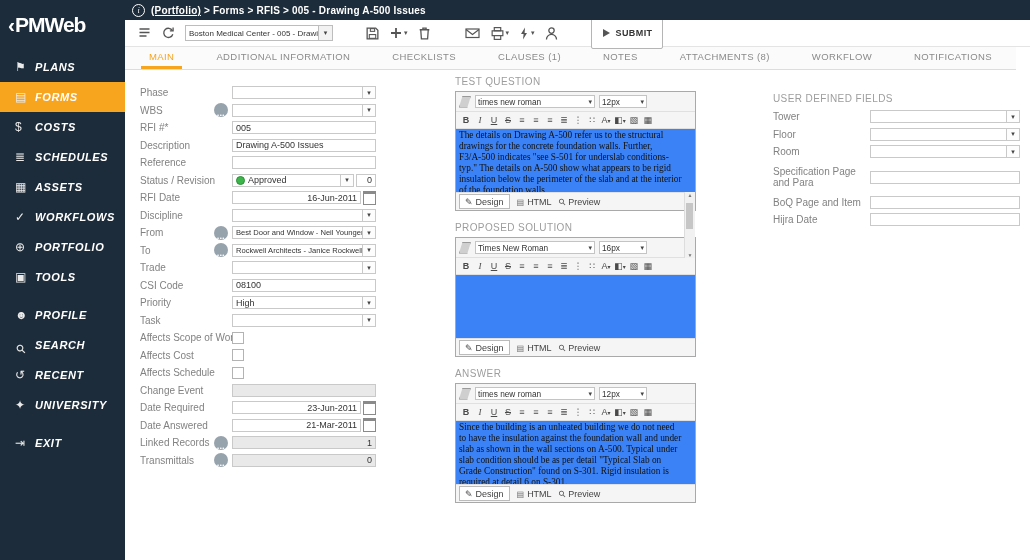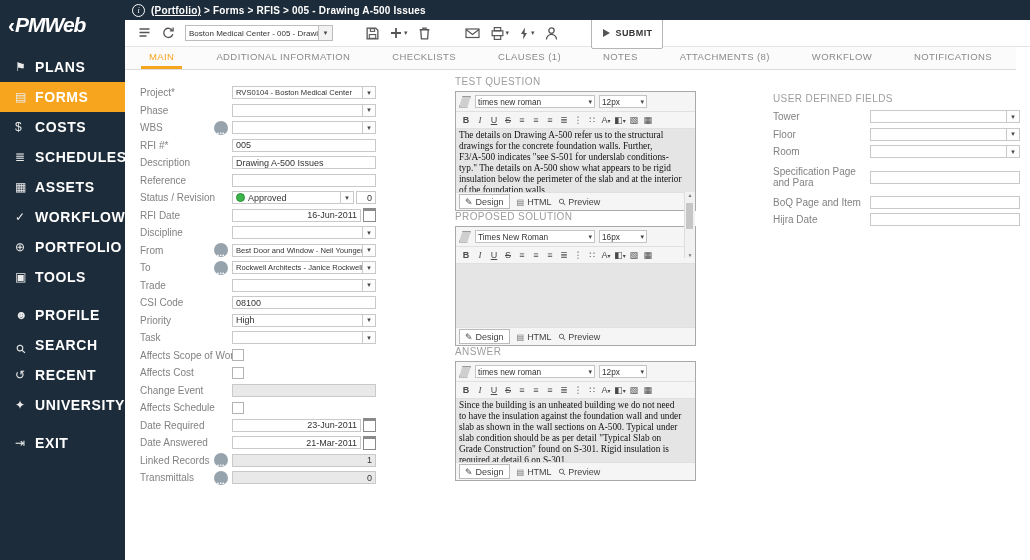--- a/index.html
+++ b/index.html
@@ -10,26 +10,26 @@
   .topbar{position:absolute;left:0;top:0;width:1030px;height:20px;background:#1d2c3a;z-index:2;
           display:flex;align-items:center;padding-left:132px;box-sizing:border-box;color:#fff;}
   .info-ic{width:11px;height:11px;border:1px solid #fff;border-radius:50%;font-size:8px;line-height:11px;
            text-align:center;font-family:"Liberation Serif",serif;font-style:italic;margin-right:6px;flex:0 0 auto;}
   .bc{font-size:10px;font-weight:bold;letter-spacing:.2px;white-space:nowrap;}
   .bc .lnk{text-decoration:underline;cursor:pointer;}
 
   
   .sidebar{position:absolute;left:0;top:0;width:125px;height:560px;background:#1d2c3a;z-index:3;}
   .logo{height:50px;display:flex;align-items:center;padding-left:8px;color:#fff;}
-  .logo .mark{font-size:21px;font-weight:bold;font-style:italic;letter-spacing:-1px;}
+  .logo .mark{font-size:21px;font-weight:bold;letter-spacing:-1px;}
   .logo .mark::before{content:"‹";color:#fff;font-style:normal;margin-right:1px;}
   .snav{list-style:none;margin:2px 0 0 0;padding:0;}
   .sitem{height:30px;display:flex;align-items:center;padding-left:15px;color:#fff;cursor:pointer;}
   .sitem .ic{width:20px;font-size:12px;color:#eaeaea;flex:0 0 auto;}
-  .sitem .tx{font-size:14px;font-weight:bold;letter-spacing:.6px;}
+  .sitem .tx{font-size:11px;font-weight:bold;letter-spacing:.6px;font-style:italic;}
   .sitem.active{background:#f7a41f;}
   .sitem.gap{margin-top:8px;}
   .sitem .ic.rot{transform:rotate(-45deg);display:inline-block;}
 
   
   .toolbar{position:absolute;left:125px;top:20px;right:0;height:27px;background:#fff;
            border-bottom:1px solid #e4e4e4;display:flex;align-items:center;
            padding-left:12px;gap:9px;box-sizing:border-box;z-index:1;}
   .tbi{display:flex;align-items:center;cursor:pointer;}
   .tbi svg{display:block;}
@@ -72,21 +72,21 @@
   .dots::before{content:"•••";font-size:6px;line-height:14px;letter-spacing:.5px;}
   .cal{flex:0 0 11px;height:10px;border:1px solid #8a8a8a;border-top:3px solid #8a8a8a;background:#fff;
        margin-left:2px;box-sizing:content-box;cursor:pointer;}
   .gdot{width:7px;height:7px;border-radius:50%;background:#3cb54a;border:1px solid #2b8e38;margin-right:3px;flex:0 0 auto;}
   .rev{flex:0 0 20px;margin-left:2px;}
   .cb{width:10px;height:10px;border:1px solid #b3b3b3;background:#fff;cursor:pointer;}
 
   
   .sec-title{font-size:10px;color:#9d9d9d;letter-spacing:.4px;margin-bottom:4px;white-space:nowrap;}
   .editor{border:1px solid #a9a9a9;height:120px;display:flex;flex-direction:column;box-sizing:border-box;
-          background:#e5e5e5;}
+          margin-bottom:11px;background:#3b82f6;}
   .ed-r1{display:flex;align-items:center;gap:4px;height:19px;background:#f5f5f5;border-bottom:1px solid #e0e0e0;
          padding:0 3px;flex:0 0 auto;}
   .stamp{width:10px;height:10px;background:#cfcfcf;border:1px solid #9a9a9a;clip-path:polygon(0 100%,30% 0,100% 0,70% 100%);}
   .ed-sel{display:flex;align-items:center;justify-content:space-between;height:13px;border:1px solid #c4c4c4;
           background:#fff;font-size:8.3px;color:#333;padding:0 2px;box-sizing:border-box;cursor:pointer;white-space:nowrap;overflow:hidden;}
   .ed-sel.font{width:120px;}
   .ed-sel.size{width:48px;}
   .ed-sel .a{font-size:7px;color:#444;margin-left:2px;}
   .ed-r2{display:flex;align-items:center;height:16px;background:#f5f5f5;border-bottom:1px solid #e0e0e0;
          padding:0 3px;flex:0 0 auto;}
@@ -262,27 +262,20 @@
   <span class="tab">NOTES</span>
   <span class="tab">ATTACHMENTS (8)</span>
   <span class="tab">WORKFLOW</span>
   <span class="tab">NOTIFICATIONS</span>
 </div>
 
 <div class="content">
 
   <div class="form-col">
 
-    <div class="row">
-        <span class="lbl">Project*</span>
-      <span class="ctl">
-          <span class="field sm">RVS0104 - Boston Medical Center</span>
-          <span class="arrow"></span>
-        </span>
-      </div>
 
     <div class="row">
         <span class="lbl">Phase</span>
       <span class="ctl">
           <span class="field"></span>
           <span class="arrow"></span>
         </span>
       </div>
 
     <div class="row">
@@ -400,30 +393,30 @@
       </div>
 
     <div class="row">
         <span class="lbl">Affects Cost</span>
       <span class="ctl">
           <span class="cb"></span>
         </span>
       </div>
 
     <div class="row">
+        <span class="lbl">Affects Schedule</span>
+      <span class="ctl">
+          <span class="cb"></span>
+        </span>
+      </div>
+
+    <div class="row">
         <span class="lbl">Change Event</span>
       <span class="ctl">
           <span class="field ro"></span>
-        </span>
-      </div>
-
-    <div class="row">
-        <span class="lbl">Affects Schedule</span>
-      <span class="ctl">
-          <span class="cb"></span>
         </span>
       </div>
 
     <div class="row">
         <span class="lbl">Date Required</span>
       <span class="ctl">
           <span class="field r">23-Jun-2011</span>
           <span class="cal"></span>
         </span>
       </div>

